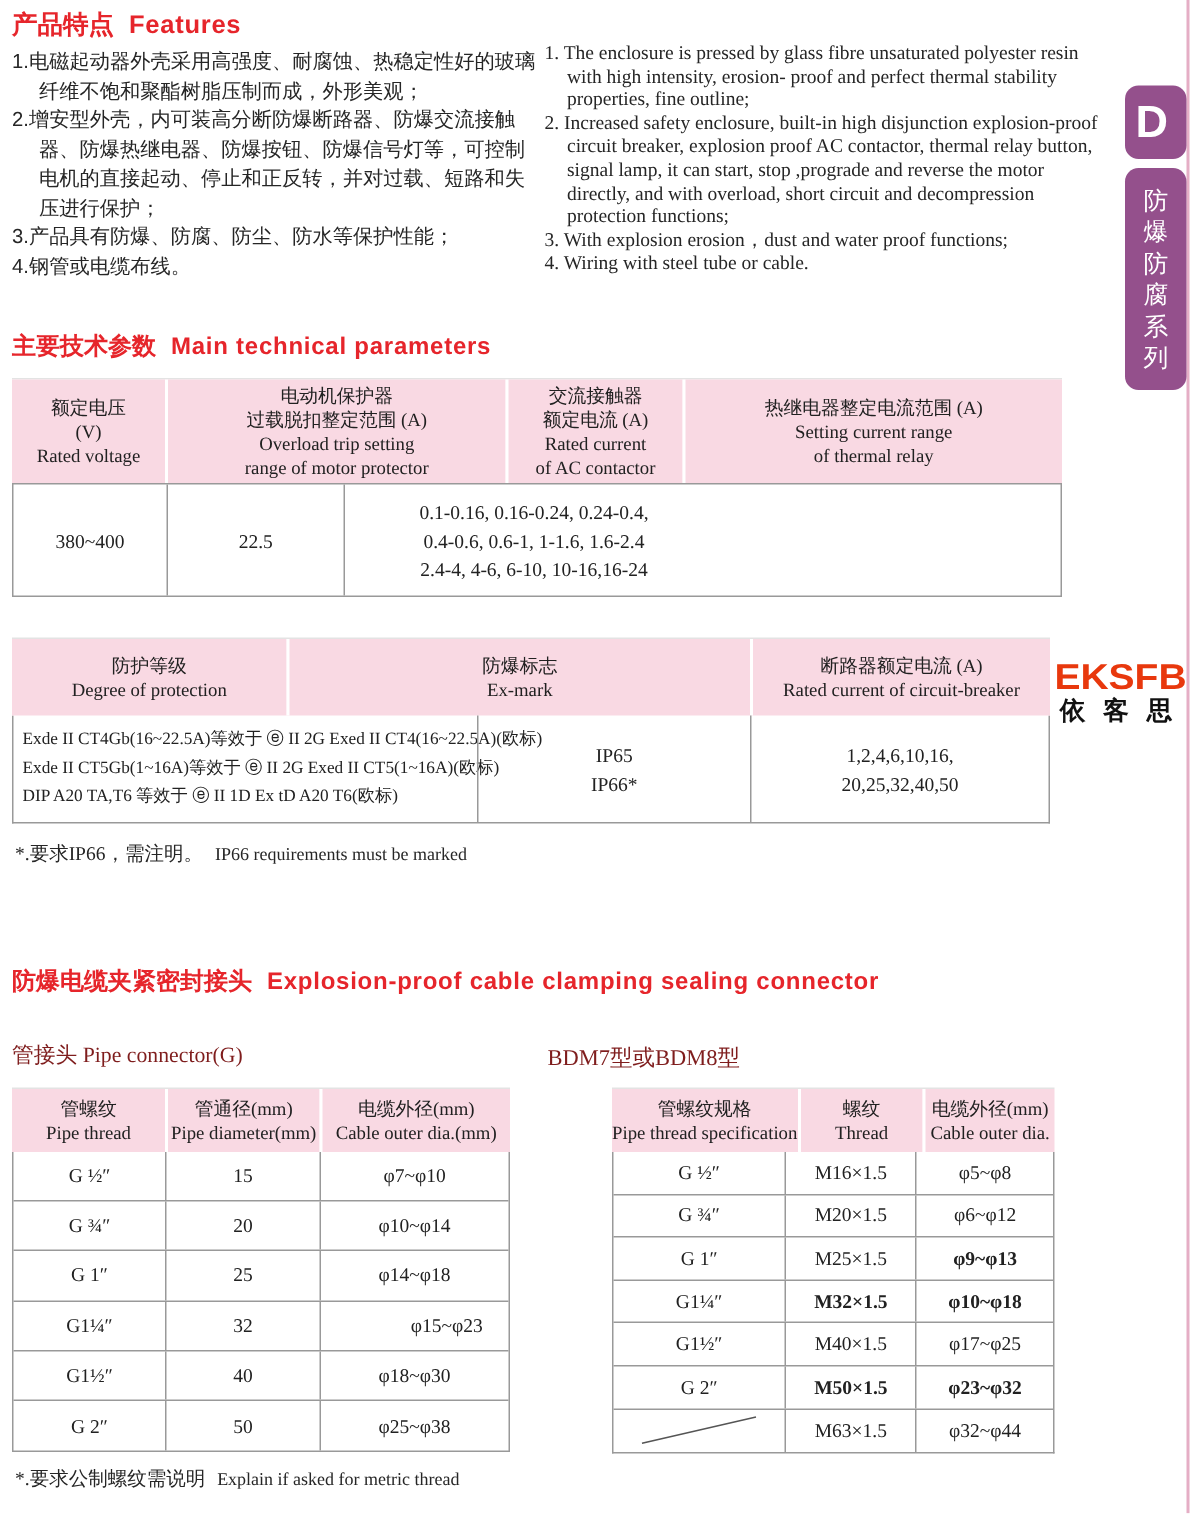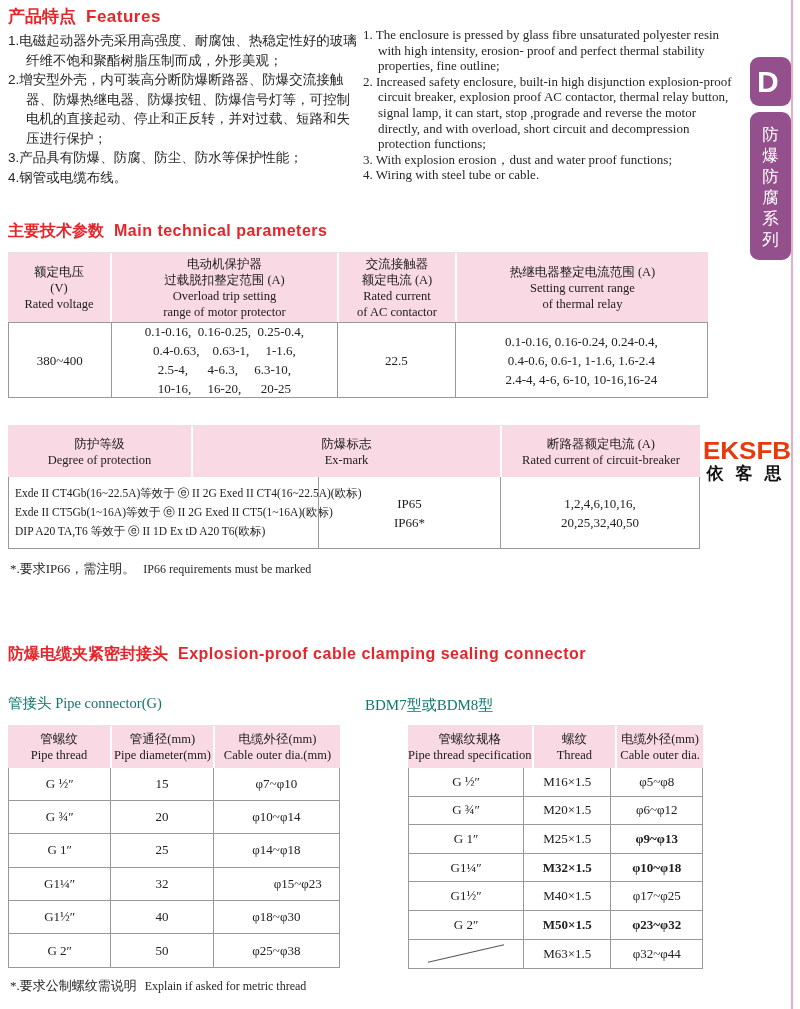--- a/index.html
+++ b/index.html
@@ -55,21 +55,21 @@
   .pipe-t .thead, .bdm-t .thead { height:43px; }
 
   .w1 { width:102px; } .w2 { width:227px; } .w3 { width:118px; } .w4 { width:253px; }
   .v1 { width:309px; } .v2 { width:183px; } .v3 { width:200px; }
   .p1 { width:102px; } .p2 { width:103px; } .p3 { width:127px; }
   .q1 { width:131px; } .q2 { width:100px; } .q3 { width:105px; }
 
   
   .foot { font-size:13px; color:#262626; white-space:nowrap; }
   .foot .en { font-size:12px; margin-left:8px; }
-  .sub-label { font-size:14.5px; color:#0f766e; white-space:nowrap; }
+  .sub-label { font-size:14.5px; color:#7f1d1d; white-space:nowrap; }
 
   
   .logo { left:697px; top:438px; width:100px; text-align:center; }
   .logo-mark { font-family:"Liberation Sans","DejaVu Sans",sans-serif; font-weight:bold; font-size:26px;
                line-height:26px; color:#e8380d; letter-spacing:0; transform:scaleY(0.92); }
   .logo-name { font-family:"Liberation Sans","DejaVu Sans",sans-serif; font-weight:bold; font-size:17px;
                line-height:19px; color:#111; letter-spacing:12px; margin-left:6px; white-space:nowrap; }
 
   
   .rail { left:791px; top:0; width:2px; height:1009px; background:#e5aec5; }
@@ -127,26 +127,20 @@
       <div class="hcell w4">
           <div>热继电器整定电流范围 (A)</div>
           <div>Setting current range</div>
           <div>of  thermal relay</div>
         </div>
     </div>
     <div class="tbody">
       <div class="bcell w1">
           <div>380~400</div>
         </div>
-      <div class="bcell w2">
-          <div>0.1-0.16,  0.16-0.25,  0.25-0.4,</div>
-          <div>0.4-0.63,    0.63-1,     1-1.6,</div>
-          <div>2.5-4,      4-6.3,     6.3-10,</div>
-          <div>10-16,     16-20,      20-25</div>
-        </div>
       <div class="bcell w3">
           <div>22.5</div>
         </div>
       <div class="bcell w4">
           <div>0.1-0.16, 0.16-0.24, 0.24-0.4,</div>
           <div>0.4-0.6, 0.6-1, 1-1.6, 1.6-2.4</div>
           <div>2.4-4, 4-6, 6-10, 10-16,16-24</div>
         </div>
     </div>
   </div>

